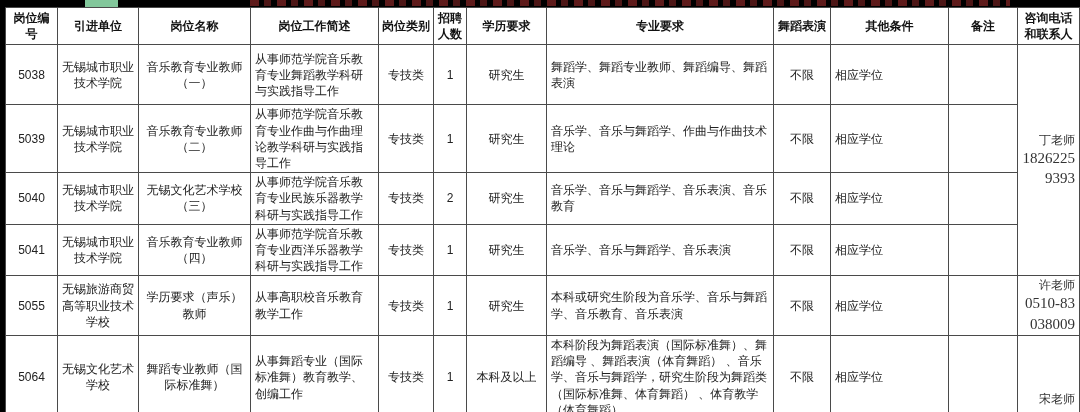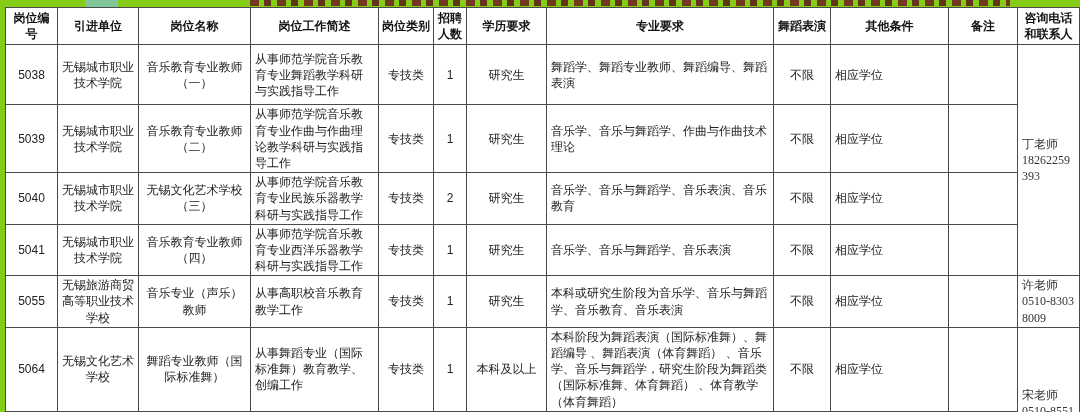--- a/index.html
+++ b/index.html
@@ -9,21 +9,21 @@
     width: 1080px;
     height: 412px;
     overflow: hidden;
     font-family: "Liberation Sans", "DejaVu Sans", sans-serif;
     color: #222222;
   }
   #stage {
     position: relative;
     width: 1080px;
     height: 412px;
-    background: #84cc16;
+    background: #000000;
   }
   
   #top-strip {
     position: absolute;
     top: 0; left: 0;
     width: 1080px; height: 7px;
     overflow: hidden;
   }
   #title-fragments {
     position: absolute;
@@ -63,22 +63,22 @@
   }
   th {
     font-weight: bold;
     text-align: center;
     padding: 2px 2px;
     background: #ffffff;
     color: #111111;
   }
   td.center { text-align: center; }
   td.left   { text-align: left; }
-  td.contact-cell { text-align: left; color: #333333; }
-  td.contact-cell .phone { font-family: "Liberation Serif", "DejaVu Serif", serif; font-size: 12px; }
+  td.contact-cell { text-align: right; color: #333333; }
+  td.contact-cell .phone { font-family: "Liberation Serif", "DejaVu Serif", serif; font-size: 15px; }
 </style>
 </head>
 <body>
 
 <div id="stage">
   <div id="top-strip">
     <div id="title-fragments"></div>
     <div id="green-mark"></div>
   </div>
 
@@ -166,21 +166,21 @@
           <td class="center">1</td>
           <td class="center">研究生</td>
           <td class="left">音乐学、音乐与舞蹈学、音乐表演</td>
           <td class="center">不限</td>
           <td class="left">相应学位</td>
           <td class="center"></td>
         </tr>
         <tr style="height: 42px;">
           <td class="center">5055</td>
           <td class="center">无锡旅游商贸高等职业技术学校</td>
-          <td class="center">音乐专业（声乐）教师</td>
+          <td class="center">学历要求（声乐）教师</td>
           <td class="left">从事高职校音乐教育教学工作</td>
           <td class="center">专技类</td>
           <td class="center">1</td>
           <td class="center">研究生</td>
           <td class="left">本科或研究生阶段为音乐学、音乐与舞蹈学、音乐教育、音乐表演</td>
           <td class="center">不限</td>
           <td class="left">相应学位</td>
           <td class="center"></td>
           <td class="contact-cell" rowspan="1">
             <div>许老师</div>

